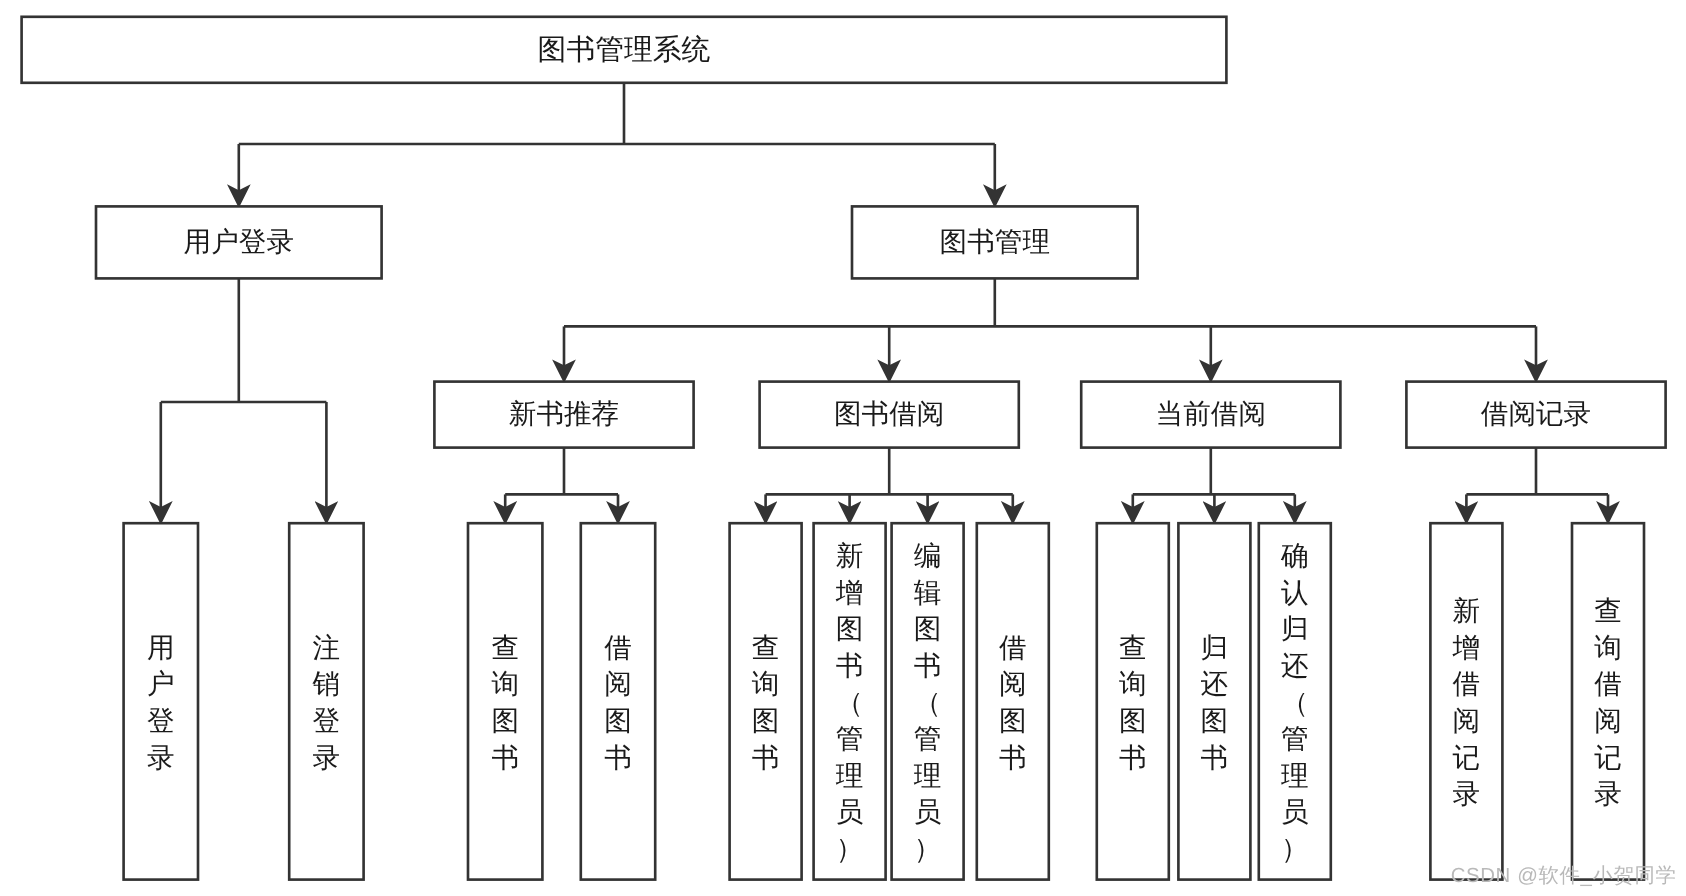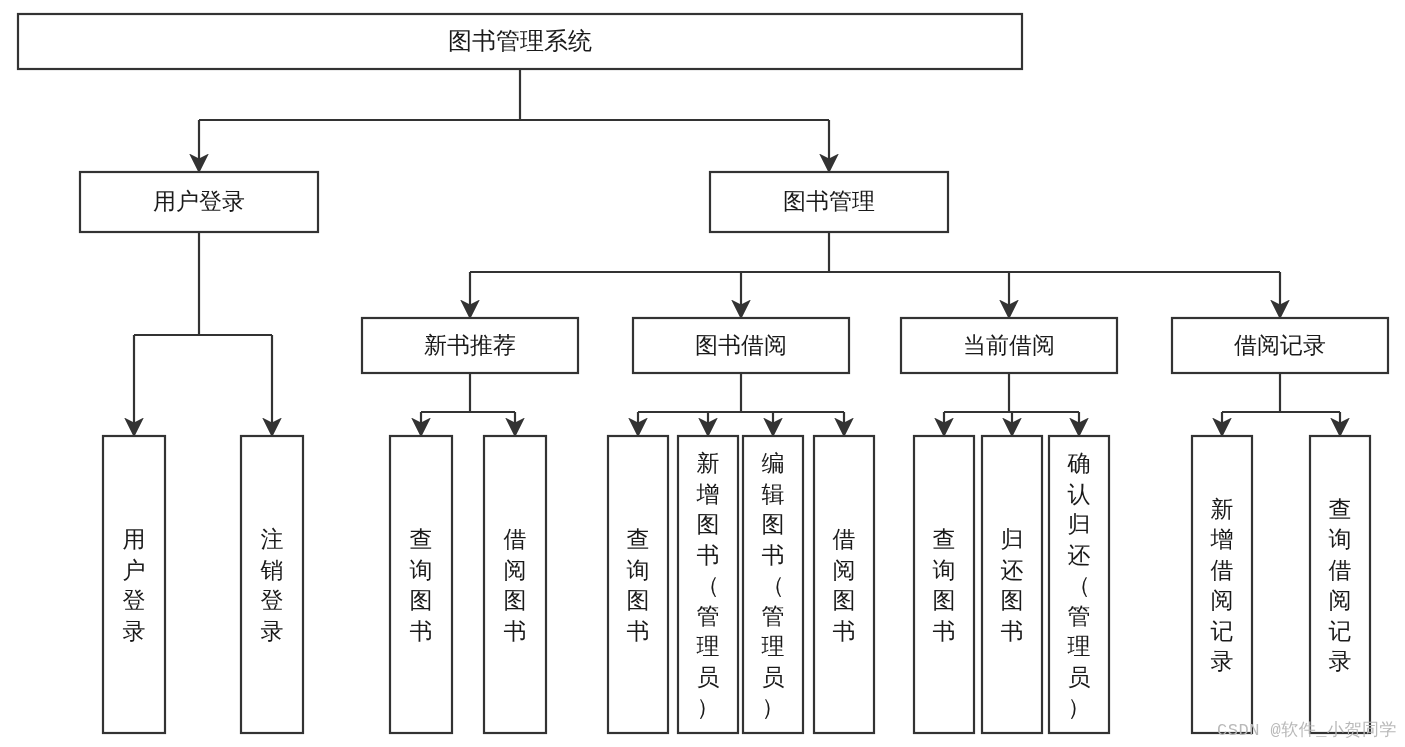--- a/index.html
+++ b/index.html
@@ -45,21 +45,21 @@
     fill: none;
   }
   .arrow-head {
     fill: #333333;
     stroke: none;
   }
   .watermark {
     position: absolute;
     right: 8px;
     bottom: 6px;
-    font-family: Liberation Mono, monospace;
+    font-family: Liberation Sans, sans-serif;
     font-size: 17px;
     color: #b9b9b9;
     white-space: nowrap;
     user-select: none;
     letter-spacing: 0.5px;
   }
 </style>
 </head>
 <body>
 

